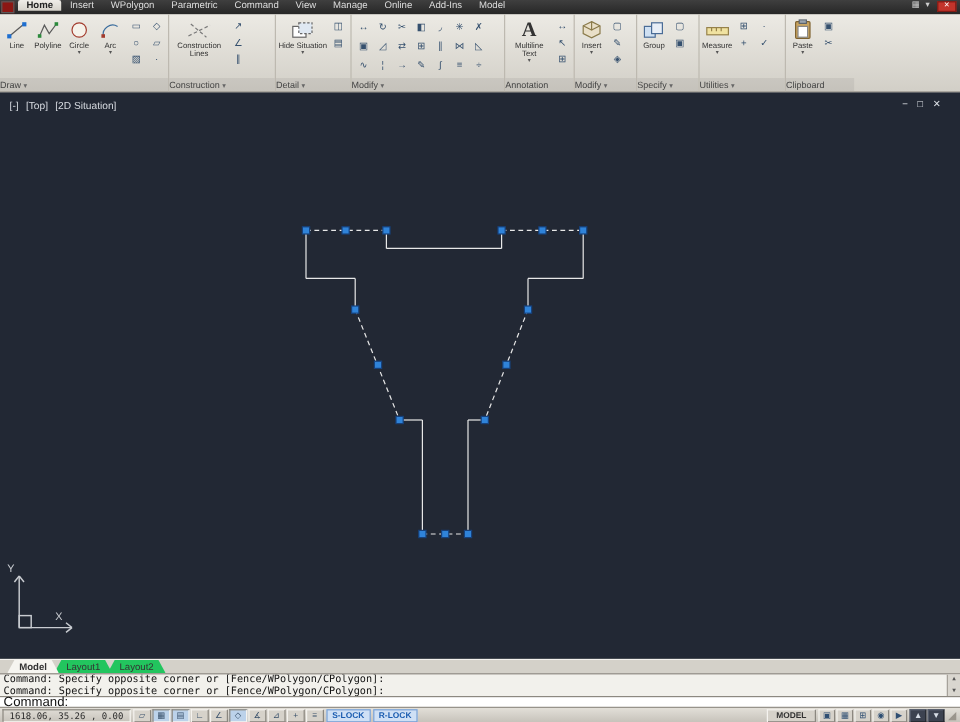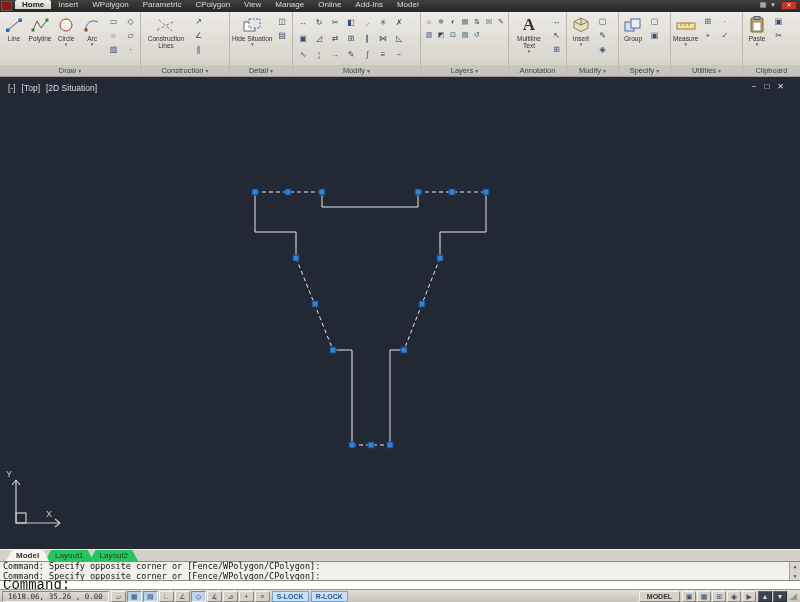--- a/index.html
+++ b/index.html
@@ -12,21 +12,21 @@
   .rtab{padding:0 7px;display:flex;align-items:center}
   .rtab.active{background:linear-gradient(#efede8,#d6d3cb);color:#222;border-radius:2px 2px 0 0;font-weight:bold}
   #tab-right{margin-left:auto;display:flex;align-items:center;gap:3px;padding-right:3px}
   .ticn{width:10px;text-align:center;color:#cfcfcf;font-size:7px;line-height:10px}
   #close-btn{width:16px;height:9px;background:#c3342b;border:1px solid #7e1a14;color:#fff;font-size:6px;line-height:7px;text-align:center}
 
   
   #ribbon{height:65px;background:linear-gradient(#eceae4,#d2cfc7);display:flex;border-bottom:1px solid #9f9b92}
   .panel{display:flex;flex-direction:column;border-right:1px solid #bdb9b0;overflow:hidden}
   .panel-body{flex:1;display:flex;gap:2px;padding:1px 2px;align-items:flex-start}
-  .panel-label{height:11px;font-size:7.5px;color:#444;display:flex;align-items:center;justify-content:center;gap:2px;background:rgba(0,0,0,0.06)}
+  .panel-label{height:11px;font-size:7.5px;color:#444;display:flex;align-items:center;justify-content:flex-start;gap:2px;background:rgba(0,0,0,0.06)}
   .pl-arr{font-size:6px;color:#666}
   .big-btn{display:flex;flex-direction:column;align-items:center;font-size:6.5px;line-height:7px;color:#333;text-align:center;padding-top:2px;min-width:24px}
   .bicon{height:20px;display:flex;align-items:center;justify-content:center}
   .bicon-a{font-family:"Liberation Serif",serif;font-size:17px;line-height:18px;color:#333;font-weight:bold}
   .b-arr{font-size:5px;color:#555;line-height:5px}
   .blabel{max-width:46px}
   .small-col{display:flex;flex-direction:column;gap:1px;padding-top:2px}
   .sicon{width:15px;height:13px;font-size:8px;line-height:13px;text-align:center;color:#35506e}
   .icon-grid{display:grid;grid-template-columns:repeat(7,16px);grid-auto-rows:16px;padding-top:2px}
   .icon-grid .sicon{width:16px;height:16px;line-height:16px}
@@ -40,21 +40,21 @@
   #draw-svg{position:absolute;inset:0;width:100%;height:100%}
 
   
   #layout-bar{height:12px;background:#d4d1c9;border-top:1px solid #f4f2ee;display:flex;align-items:flex-end;padding-left:6px;font-size:8px;color:#333}
   .ltab{padding:0 10px;height:11px;line-height:11px;background:#22c55e;clip-path:polygon(6px 0,calc(100% - 6px) 0,100% 100%,0 100%);margin-right:-4px}
   .ltab.active{background:#f6f5f0;font-weight:bold;position:relative;z-index:2}
 
   
   #cmd-history{height:19px;background:#f2f1ec;border-top:1px solid #8c8880;position:relative;font-family:"DejaVu Sans Mono",monospace;font-size:8.5px;line-height:9.5px;color:#111;padding:0 13px 0 3px;overflow:hidden}
   #cmd-scroll{position:absolute;right:0;top:0;bottom:0;width:11px;background:#d9d6cf;border-left:1px solid #a6a29a;display:flex;flex-direction:column;justify-content:space-between;align-items:center;font-size:5px;color:#555}
-  #cmd-input{height:9px;background:#ffffff;border-top:1px solid #8c8880;font-family:Liberation Mono, monospace;font-size:14px;line-height:9px;color:#111;padding-left:3px}
+  #cmd-input{height:9px;background:#ffffff;border-top:1px solid #8c8880;font-family:Liberation Sans, sans-serif;font-size:11px;line-height:9px;color:#111;padding-left:3px}
 
   
   #status-bar{height:13px;background:linear-gradient(#e2dfd8,#c6c2ba);border-top:1px solid #97938b;display:flex;align-items:center;gap:2px;padding:0 2px;font-size:7px;color:#333}
   #coords{font-family:"DejaVu Sans Mono",monospace;font-size:7.5px;padding:0 5px;height:11px;line-height:10px;border:1px solid;border-color:#8b877f #f7f5f1 #f7f5f1 #8b877f;min-width:100px;text-align:left;color:#2c2c2c}
   .tglbtn{width:15px;height:11px;line-height:10px;text-align:center;font-size:7px;color:#39516b;background:#d6d2ca;border:1px solid;border-color:#f5f3ef #8b877f #8b877f #f5f3ef}
   .tglbtn.on{background:#bcd2ea;border-color:#8b877f #f5f3ef #f5f3ef #8b877f}
   .lockbtn{height:11px;line-height:9px;padding:0 4px;font-size:7px;font-weight:bold;color:#1a5cb0;background:#cfe0f5;border:1px solid #79a1d4}
   #status-spacer{flex:1}
   #model-btn{height:11px;line-height:9px;padding:0 7px;font-size:7px;font-weight:bold;background:#d6d2ca;border:1px solid;border-color:#f5f3ef #8b877f #8b877f #f5f3ef}
   .stbtn{width:14px;height:11px;line-height:10px;text-align:center;font-size:7px;color:#2f4f73;background:#d6d2ca;border:1px solid;border-color:#f5f3ef #8b877f #8b877f #f5f3ef}
@@ -64,21 +64,21 @@
 </head>
 <body>
 
 <div id="tab-row">
   <div id="app-icon"></div>
   <div style="display:flex">
       <div class="rtab active">Home</div>
       <div class="rtab">Insert</div>
       <div class="rtab">WPolygon</div>
       <div class="rtab">Parametric</div>
-      <div class="rtab">CPolygon</div>
+      <div class="rtab">Command</div>
       <div class="rtab">View</div>
       <div class="rtab">Manage</div>
       <div class="rtab">Online</div>
       <div class="rtab">Add-Ins</div>
       <div class="rtab">Model</div>
     </div>
   <div id="tab-right">
     <span style="display:flex">
         <div class="ticn">▦</div>
         <div class="ticn">▾</div>
@@ -218,42 +218,20 @@
           <div class="sicon">≡</div>
           <div class="sicon">÷</div>
         </div>
     </div>
     <div class="panel-label">
         <span>Modify</span>
         <span class="pl-arr">▾</span>
       </div>
   </div>
 
-  <div class="panel" style="width:88px">
-    <div class="panel-body">
-      <div class="icon-grid compact">
-          <div class="sicon">☼</div>
-          <div class="sicon">❄</div>
-          <div class="sicon">◐</div>
-          <div class="sicon">▤</div>
-          <div class="sicon">⇅</div>
-          <div class="sicon">☒</div>
-          <div class="sicon">✎</div>
-          <div class="sicon">▥</div>
-          <div class="sicon">◩</div>
-          <div class="sicon">⊡</div>
-          <div class="sicon">▧</div>
-          <div class="sicon">↺</div>
-        </div>
-    </div>
-    <div class="panel-label">
-        <span>Layers</span>
-        <span class="pl-arr">▾</span>
-      </div>
-  </div>
 
   <div class="panel" style="width:58px">
     <div class="panel-body">
       <div class="big-btn">
         <span class="bicon">
             <span class="bicon-a">A</span>
           </span>
         <span class="blabel">Multiline Text</span>
         <span class="b-arr">▾</span>
       </div>

